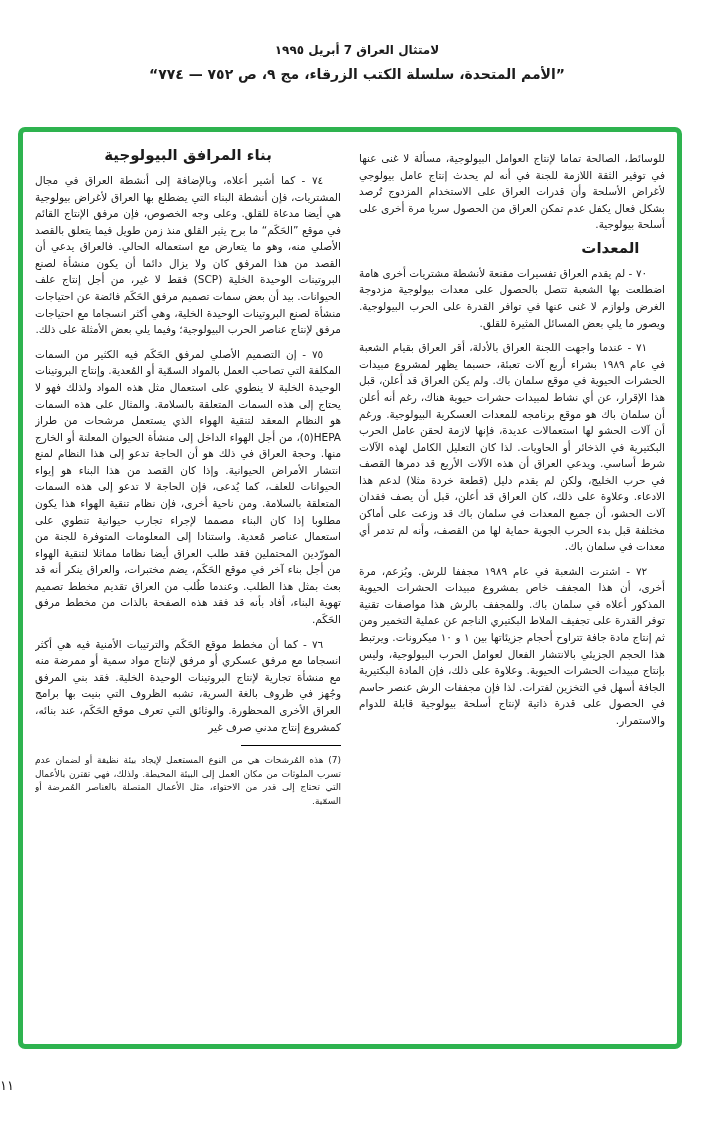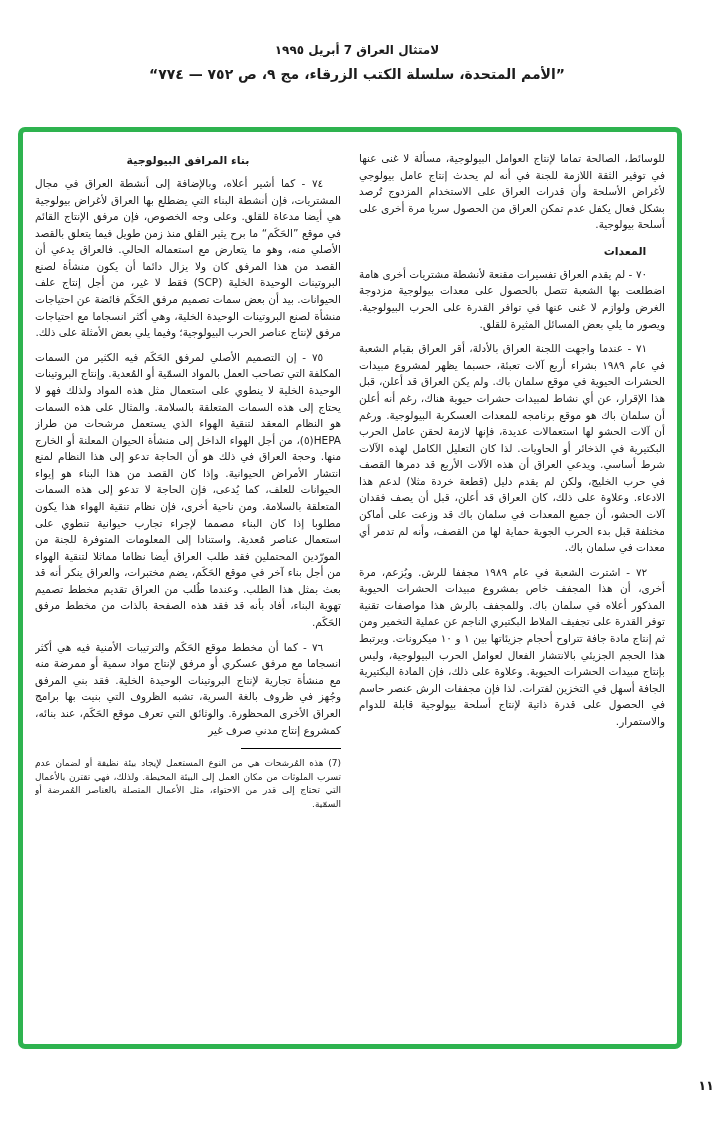--- a/index.html
+++ b/index.html
@@ -64,23 +64,23 @@
     font-size: 10.5px;
     line-height: 1.58;
     text-align: justify;
     text-indent: 1.7em;
     direction: rtl;
   }
   .col p.continuation {
     text-indent: 0;
   }
   .sec-heading {
-    font-size: 11px;
+    font-size: 15px;
     font-weight: bold;
-    margin: 12px 0 7px 0;
+    margin: 4px 0 7px 0;
     direction: rtl;
   }
   .sec-heading.start {
     text-align: right;
     text-indent: 1.7em;
   }
   .sec-heading.center {
     text-align: center;
   }
   .footnote-sep {
@@ -91,23 +91,23 @@
   .footnote {
     font-size: 9px !important;
     line-height: 1.5 !important;
     text-indent: 0 !important;
   }
   .page-number {
     position: absolute;
     left: 0;
     right: 0;
     top: 1078px;
-    text-align: right;
+    text-align: left;
     font-size: 13px;
-    font-weight: bold;
+    font-weight: normal;
   }
 </style>
 </head>
 <body>
 
 <div class="page">
 
   <header class="doc-header">
     <div class="h2">لامتثال العراق 7 أبريل ١٩٩٥</div>
     <div class="h3">”الأمم المتحدة، سلسلة الكتب الزرقاء، مج ٩، ص ٧٥٢ — ٧٧٤“</div>

